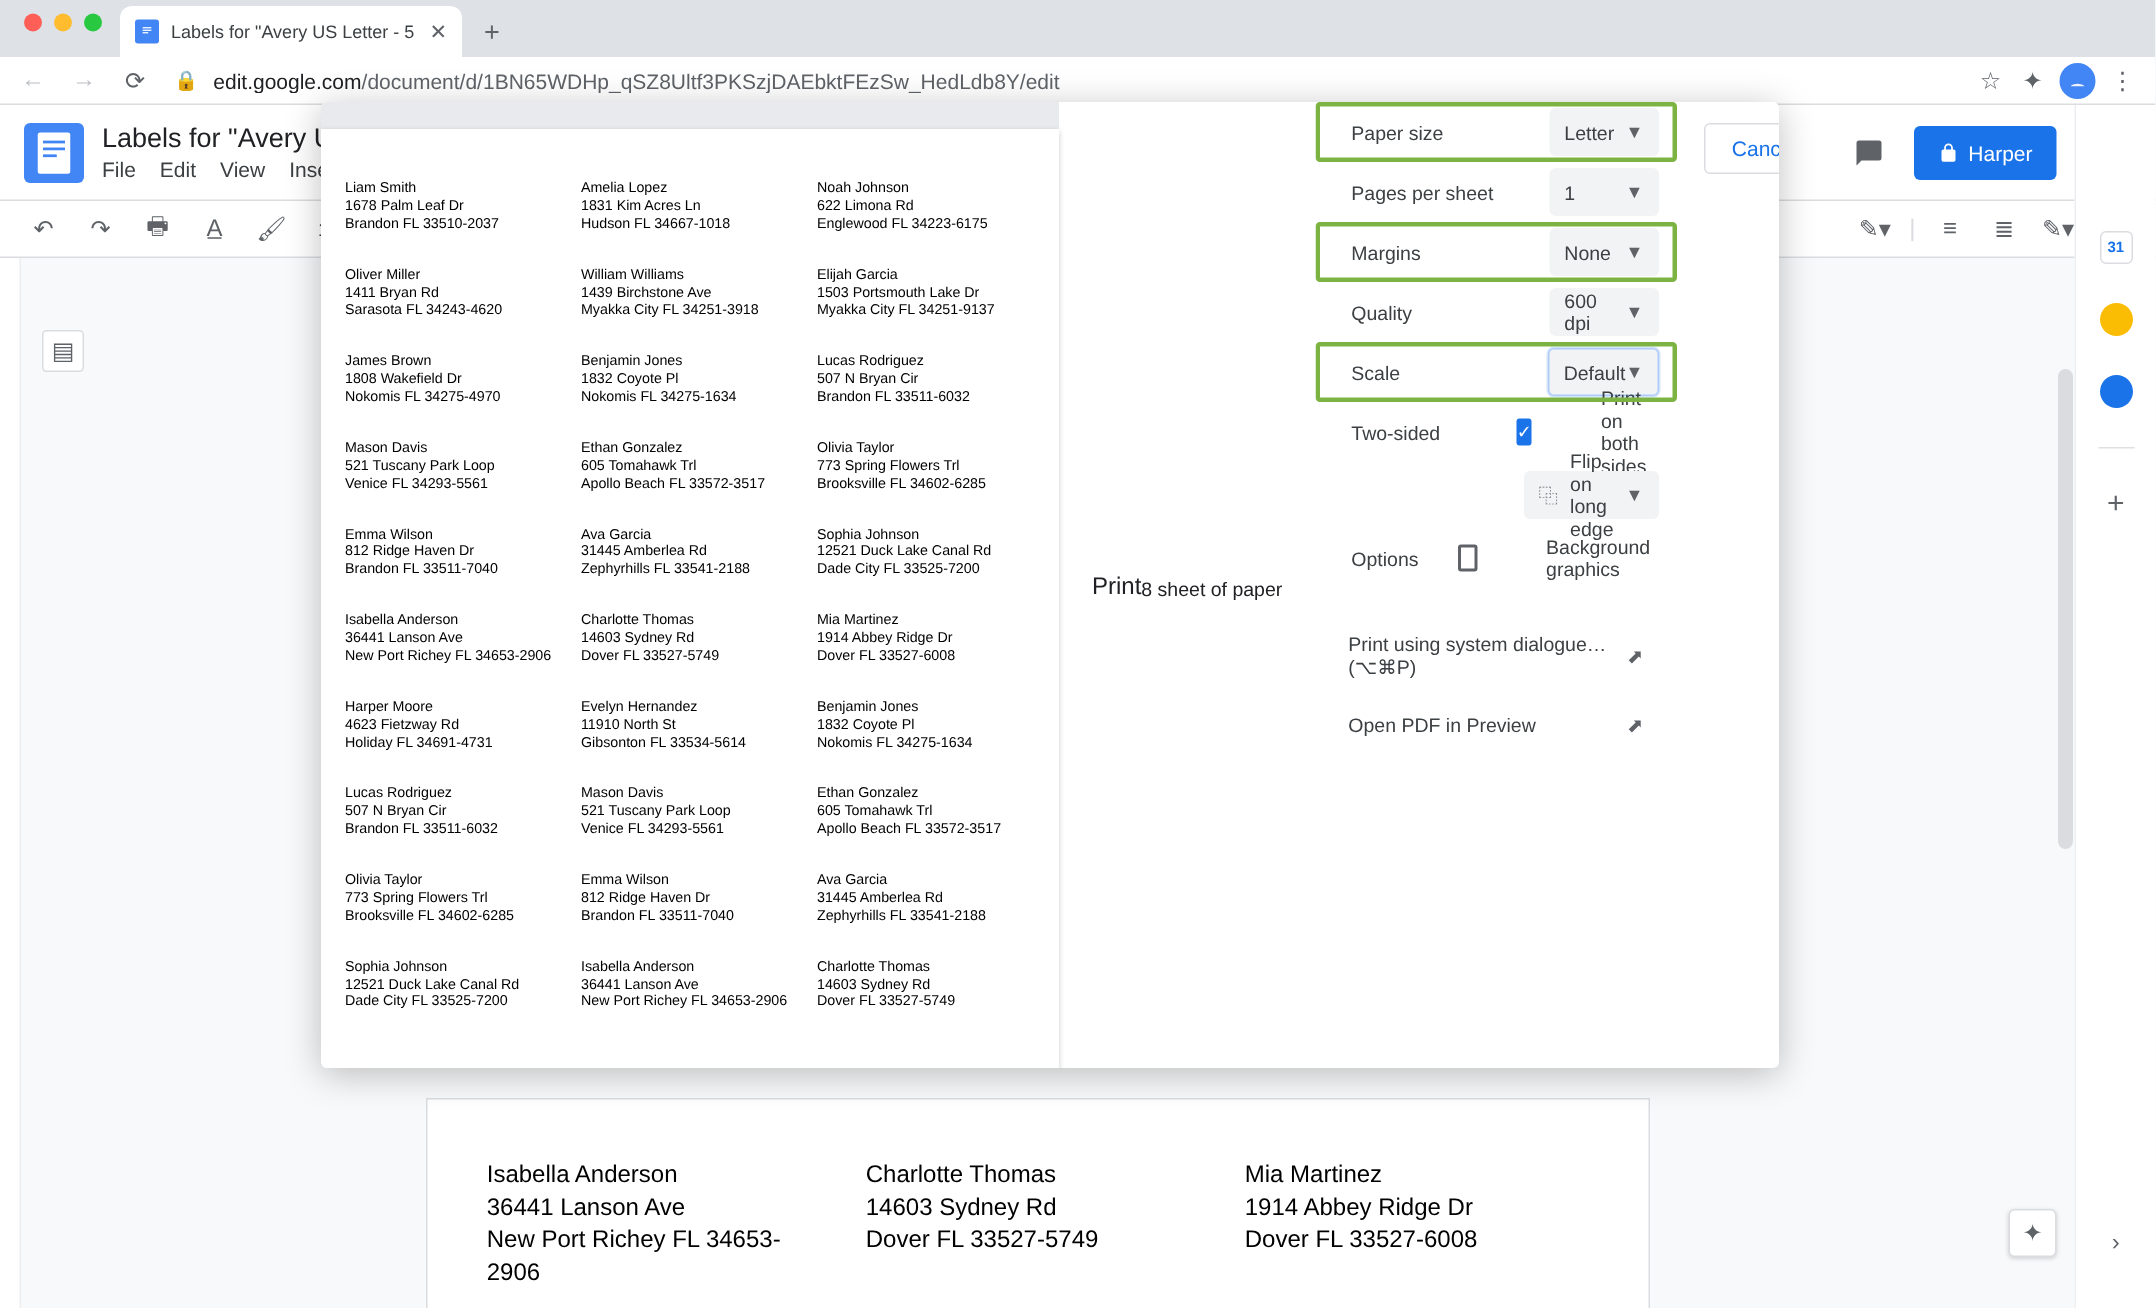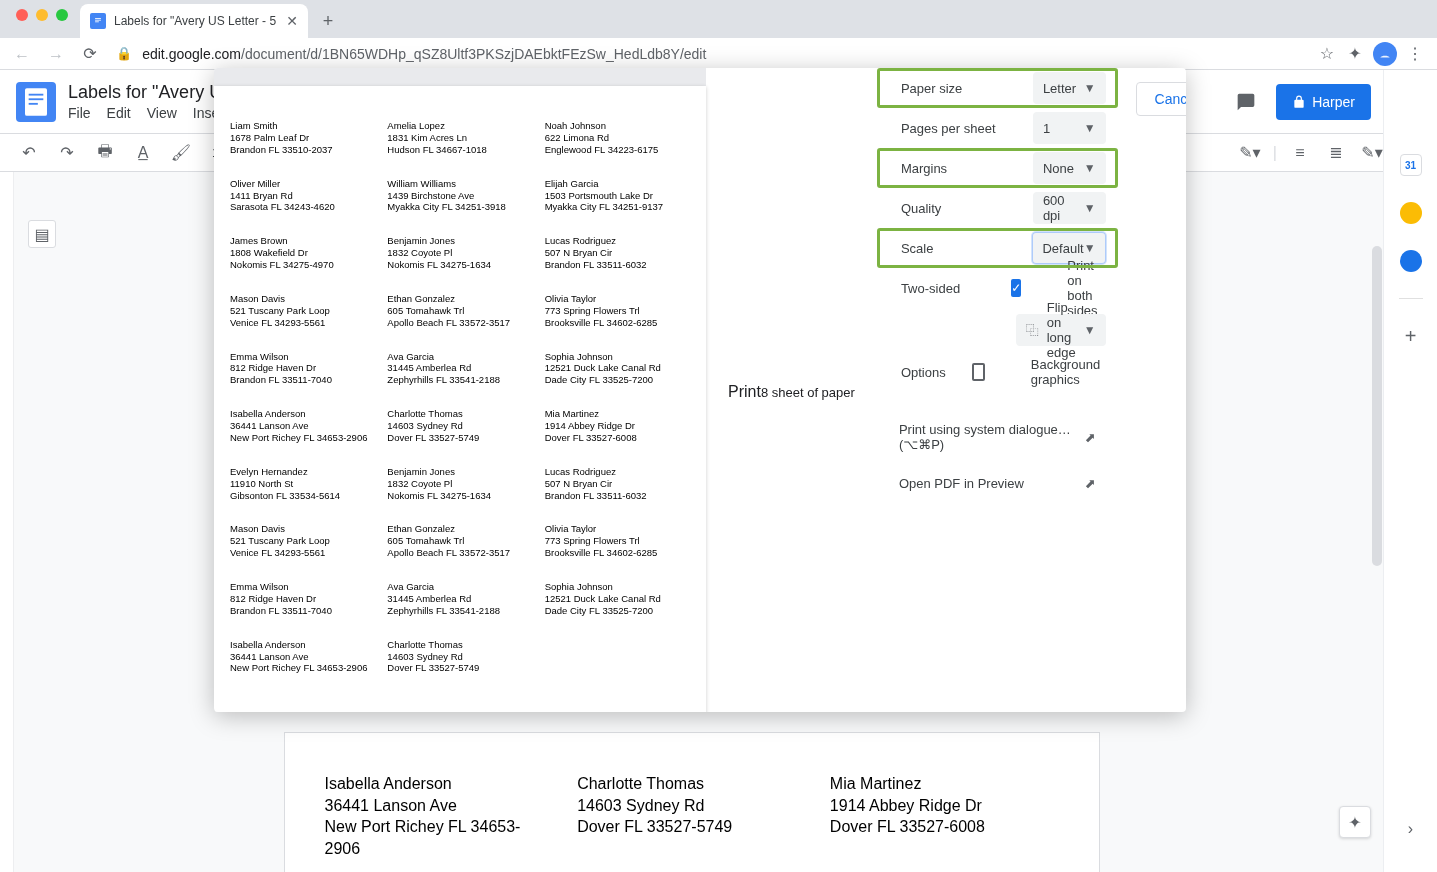--- a/index.html
+++ b/index.html
@@ -330,20 +330,25 @@
             <div>Charlotte Thomas</div>
             <div>14603 Sydney Rd</div>
             <div>Dover FL 33527-5749</div>
           </div>
           <div class="plabel">
             <div>Mia Martinez</div>
             <div>1914 Abbey Ridge Dr</div>
             <div>Dover FL 33527-6008</div>
           </div>
           <div class="plabel">
+            <div>Harper Moore</div>
+            <div>4623 Fietzway Rd</div>
+            <div>Holiday FL 34691-4731</div>
+          </div>
+          <div class="plabel">
             <div>Evelyn Hernandez</div>
             <div>11910 North St</div>
             <div>Gibsonton FL 33534-5614</div>
           </div>
           <div class="plabel">
             <div>Benjamin Jones</div>
             <div>1832 Coyote Pl</div>
             <div>Nokomis FL 34275-1634</div>
           </div>
           <div class="plabel">

